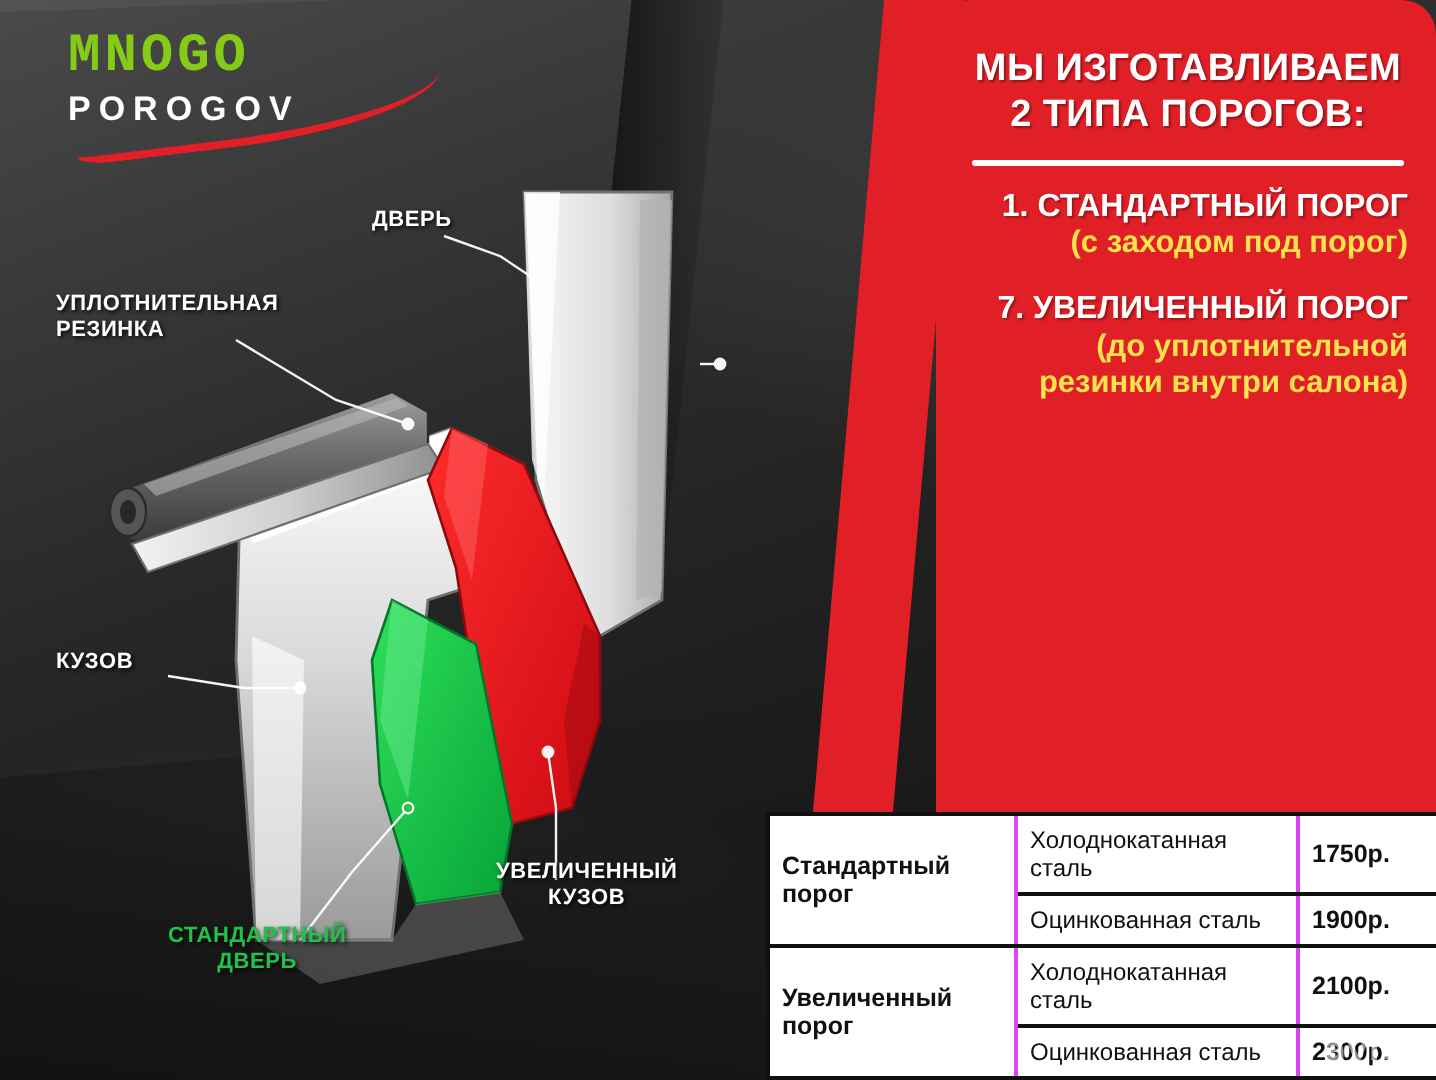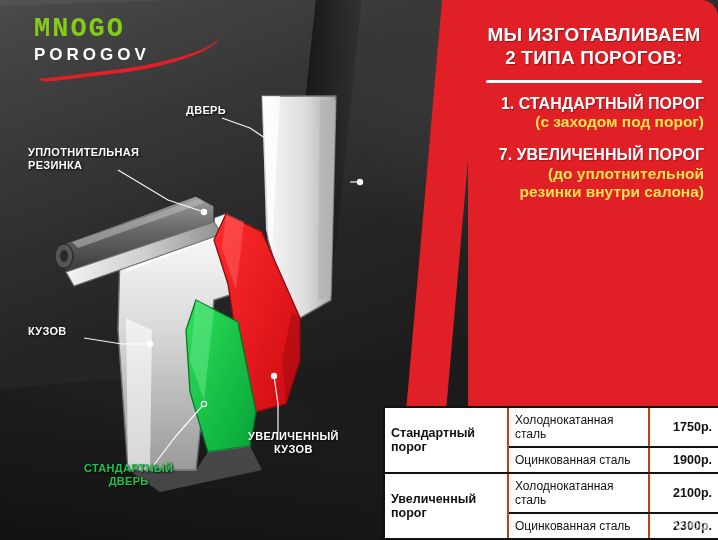--- a/index.html
+++ b/index.html
@@ -82,26 +82,26 @@
   
   .price-table{
     position:absolute;left:383px;bottom:0;width:335px;
     border-top:2px solid #111;border-left:2px solid #111;
     background:#ffffff;
     font-size:12px;color:#111;
     z-index:5;
   }
   .price-table table{border-collapse:collapse;width:100%;}
   .price-table td{
-    border-right:2px solid #c2410c;border-bottom:2px solid #111;
+    border-right:2px solid #d946ef;border-bottom:2px solid #111;
     padding:5px 6px;vertical-align:middle;
   }
   .pt-name{font-weight:bold;width:110px;line-height:1.15;font-size:12.5px;}
   .pt-mat{font-size:12px;}
-  .pt-price{font-weight:bold;width:56px;text-align:right;font-size:12.5px;}
+  .pt-price{font-weight:bold;width:56px;text-align:left;font-size:12.5px;}
 
   
   .logo{position:absolute;left:34px;top:16px;z-index:6;}
   .logo .l1{
     color:#84cc16;font-size:27px;font-weight:bold;letter-spacing:2px;
     font-family:Liberation Mono, monospace;line-height:1;
   }
   .logo .l2{
     color:#ffffff;font-size:17px;font-weight:bold;letter-spacing:4px;
     font-family:Liberation Sans, sans-serif;line-height:1;margin-top:3px;

